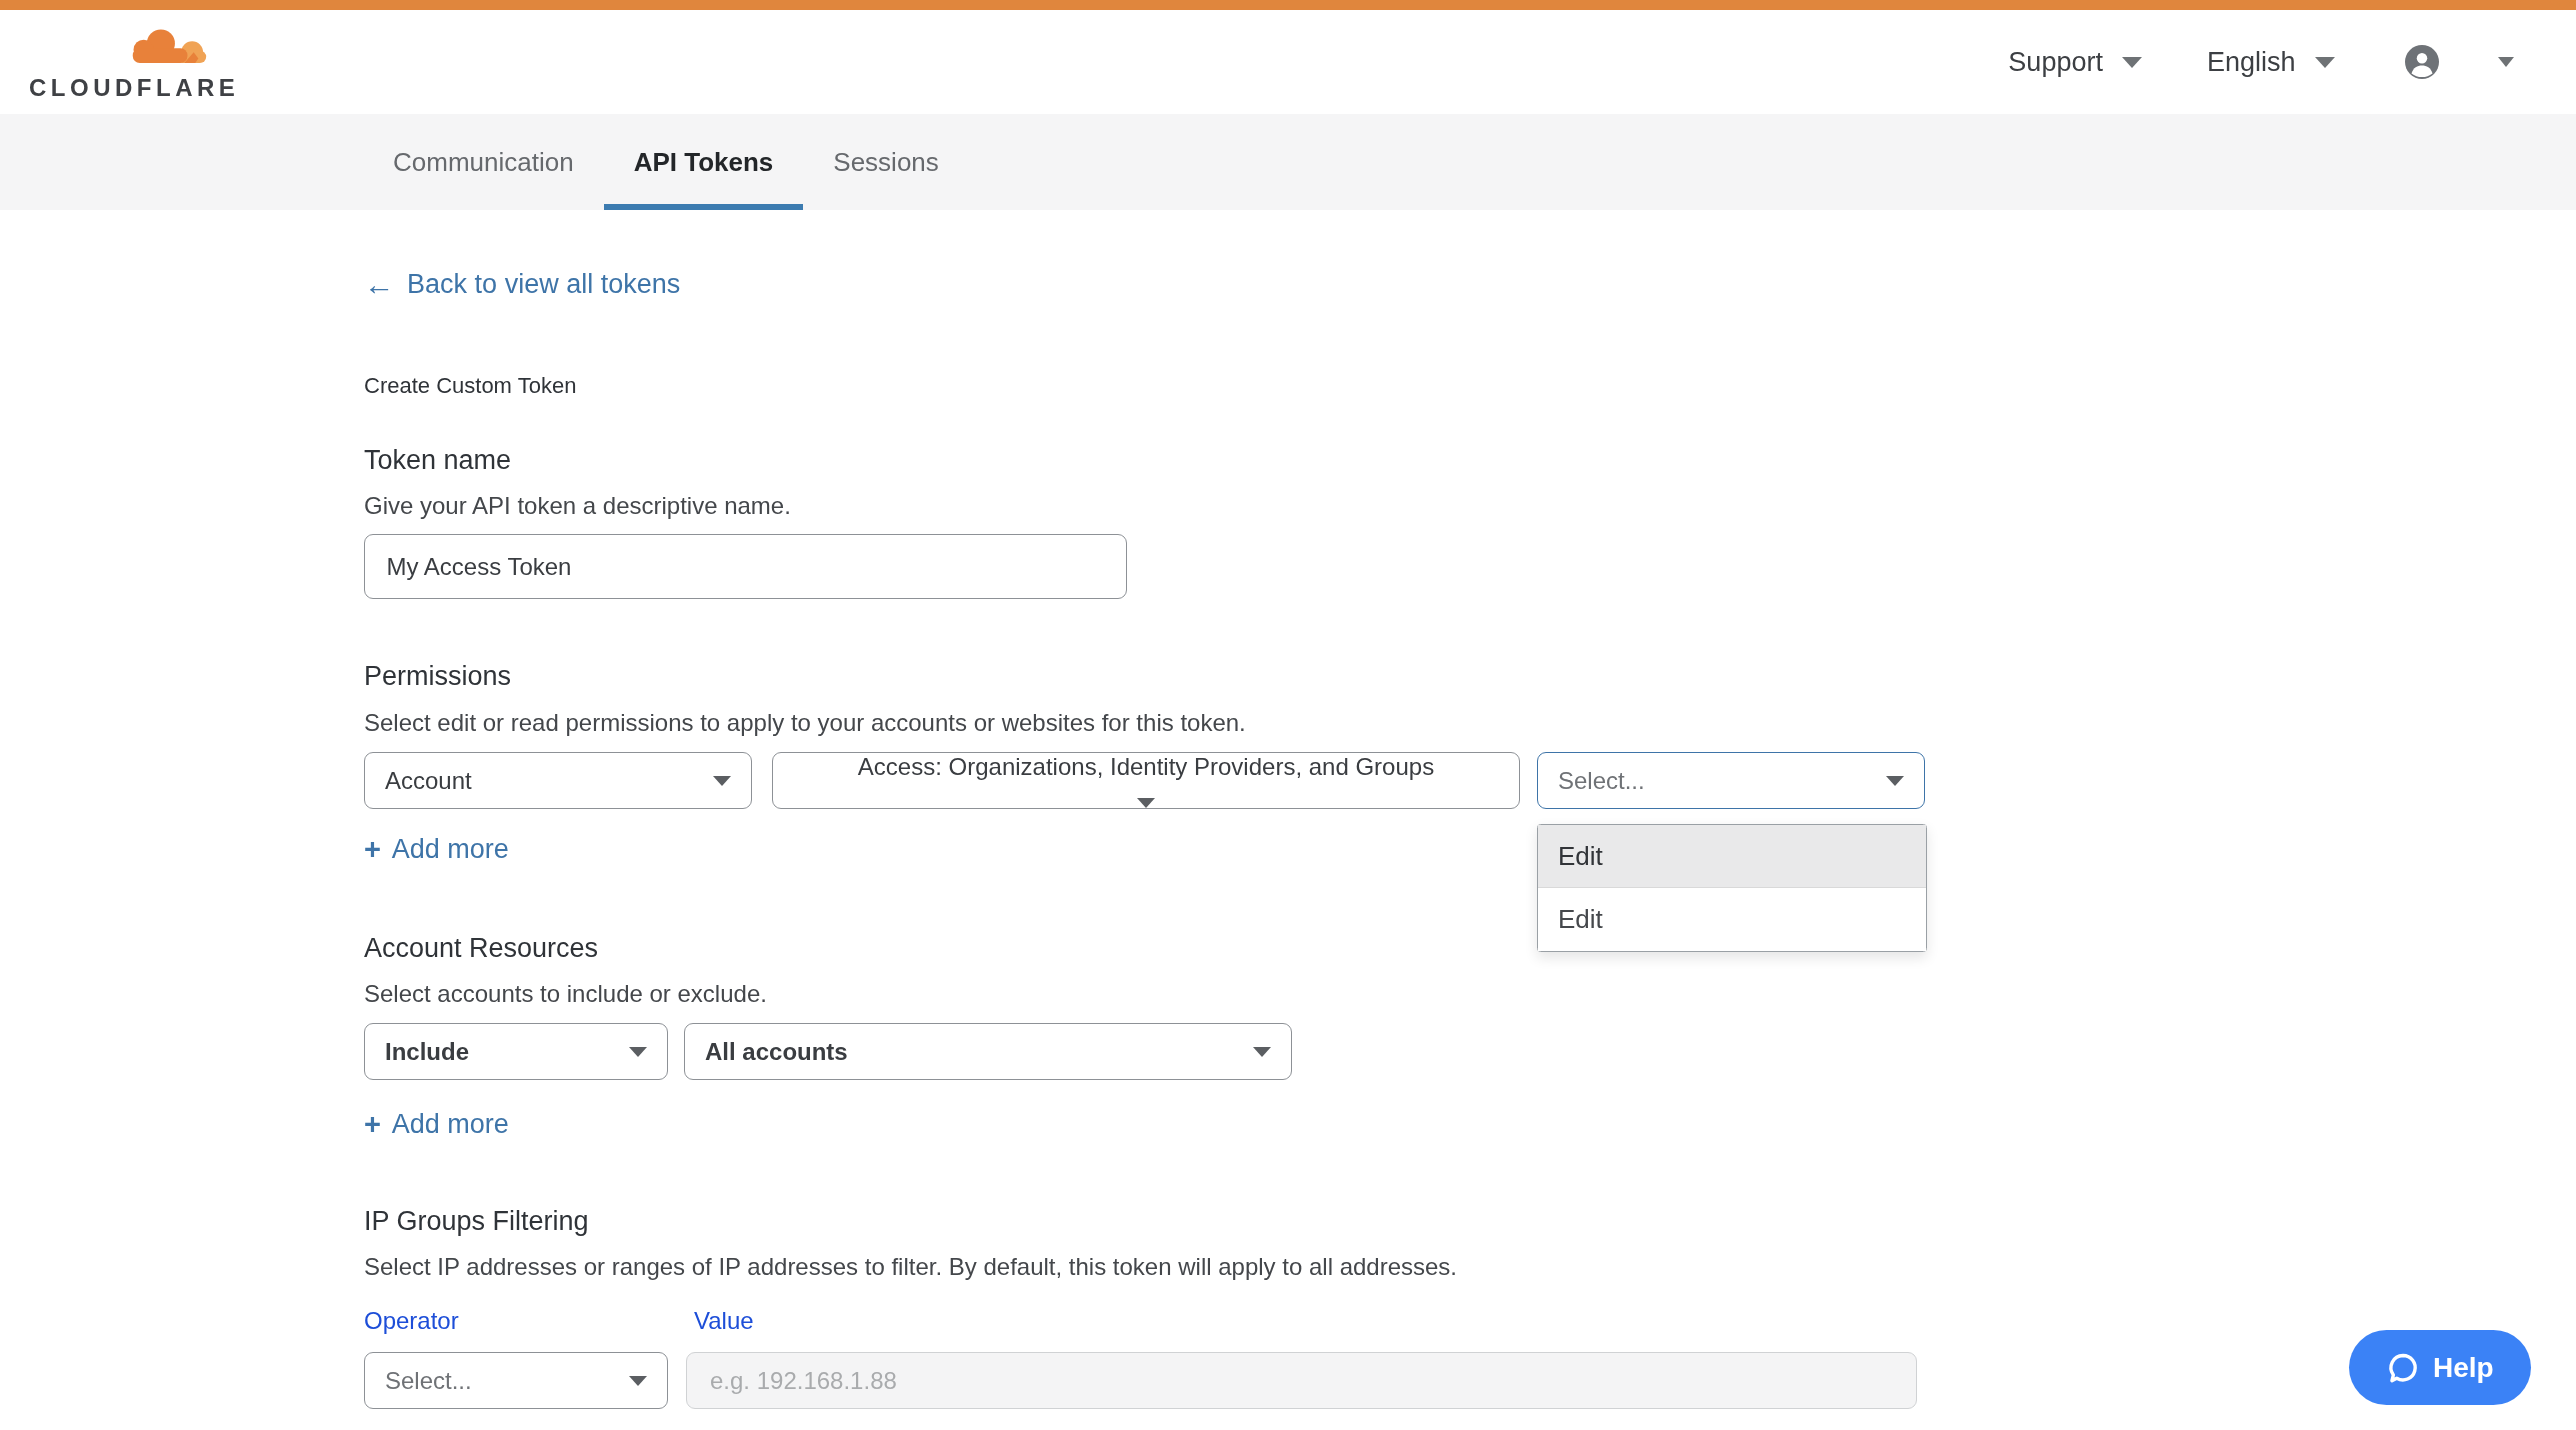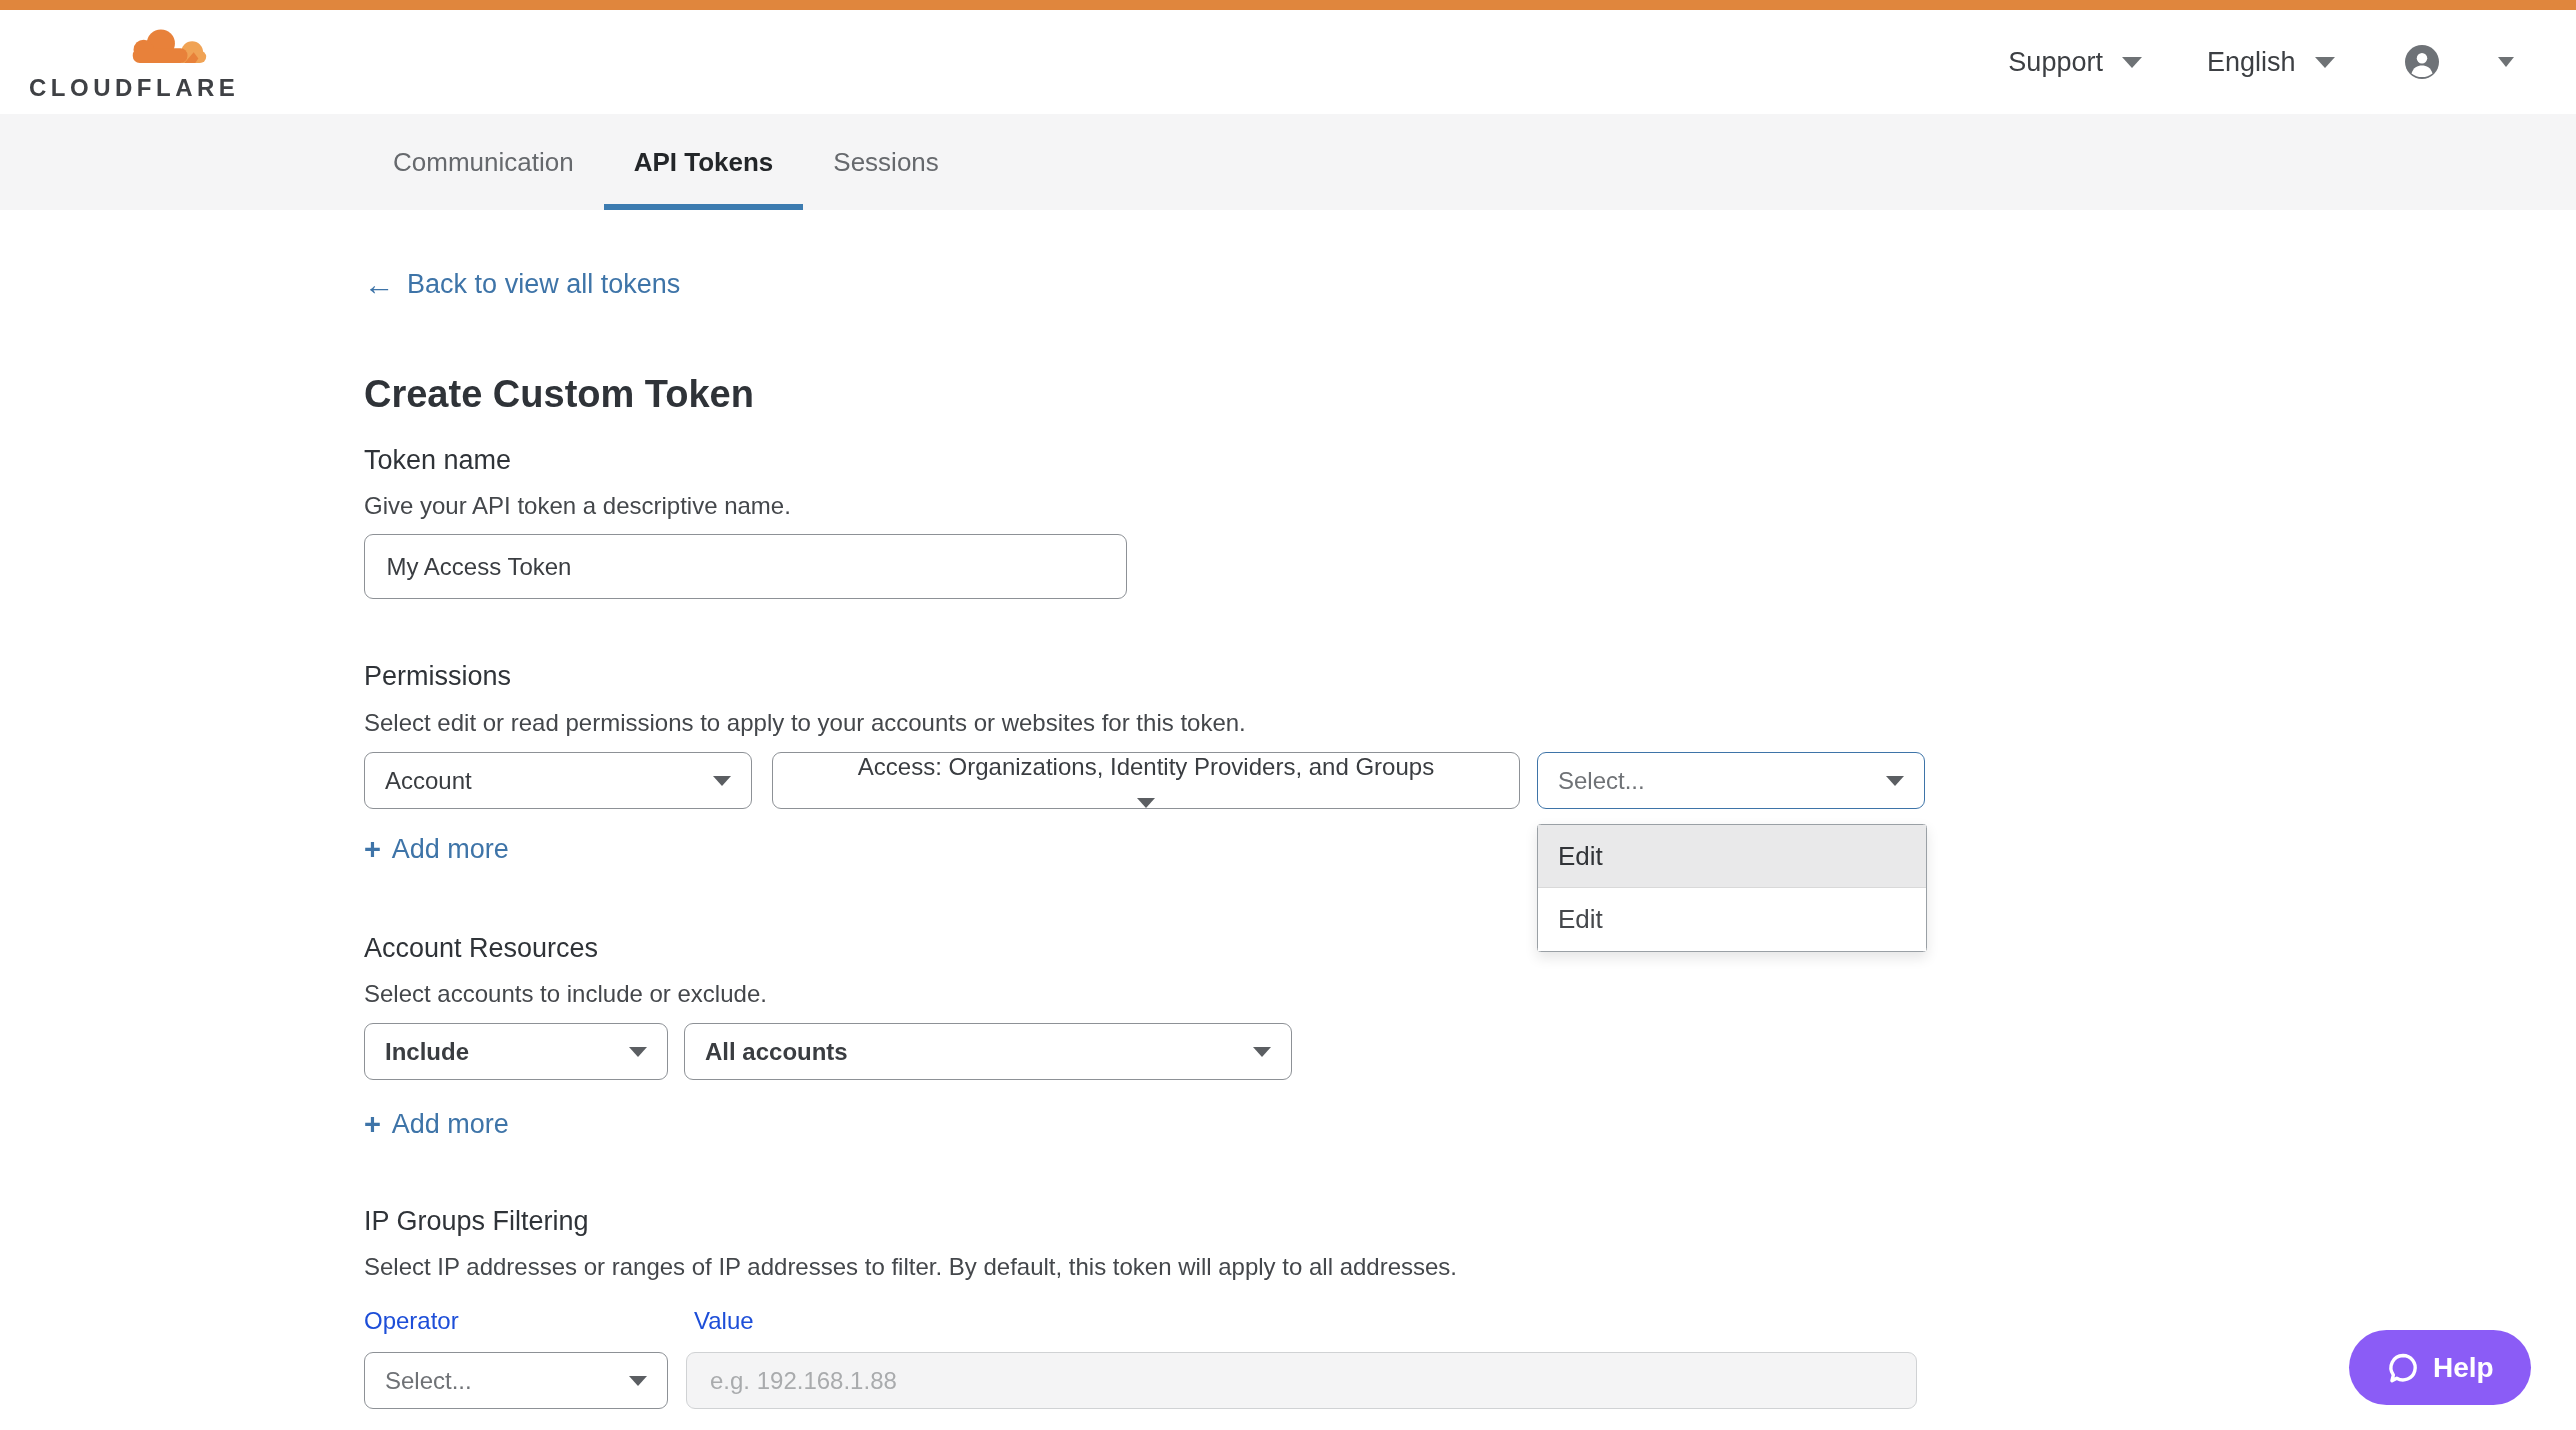--- a/index.html
+++ b/index.html
@@ -32,21 +32,21 @@
          color:#66696d; cursor:pointer; }
   .tab.active { color:#232629; font-weight:600; }
   .tab.active::after { content:""; position:absolute; left:0; right:0; bottom:0; height:6.3px;
                        background:#3C7BB0; }
 
   
   .back-link { position:absolute; left:364px; top:269px; display:flex; align-items:center; gap:12.6px;
                color:#3E74A8; font-size:27px; cursor:pointer; }
   .back-arrow { font-size:30.5px; line-height:27px; }
 
-  .h1 { position:absolute; left:364px; top:373px; font-size:38px; font-weight:700; color:#2f3338; }
+  .h1 { position:absolute; left:364px; top:373px; font-size:22px; font-weight:400; color:#2f3338; }
   .h2 { position:absolute; left:364px; font-size:27px; color:#2f3338; }
   .desc { position:absolute; left:364px; font-size:24px; color:#44474b; }
   .field-label { position:absolute; font-size:24px; color:#1d4ed8; }
 
   .text-input { position:absolute; left:364px; top:534px; width:763px; height:65px;
                 border:1.8px solid #8d9196; border-radius:9px; padding:0 21.5px; font-size:24px;
                 color:#3a3d41; background:#fff; outline:none;
                 font-family:"Liberation Sans", sans-serif; }
 
   .row { position:absolute; display:flex; }
@@ -68,21 +68,21 @@
   .add-more { position:absolute; left:364px; display:flex; align-items:center; gap:10.8px;
               color:#3E74A8; font-size:27px; cursor:pointer; }
   .add-more .plus { font-size:29px; font-weight:700; }
 
   .value-input { height:57px; border:1.8px solid #d0d2d4; border-radius:9px; background:#f4f4f5;
                  padding:0 23px; font-size:24px; color:#a9abad; outline:none;
                  font-family:"Liberation Sans", sans-serif; }
   .value-input::placeholder { color:#a9abad; opacity:1; }
 
   .help-btn { position:absolute; left:2349px; top:1330px; width:182px; height:75px;
-              background:#8b5cf6; border-radius:38px; display:flex; align-items:center;
+              background:#3b82f6; border-radius:38px; display:flex; align-items:center;
               justify-content:center; gap:12.6px; color:#fff; font-size:28px; font-weight:700;
               cursor:pointer; border:none; }
   .help-btn svg { width:34px; height:34px; }
 </style>
 </head>
 <body>
 
 <div class="top-accent"></div>
 
 <div class="header">

